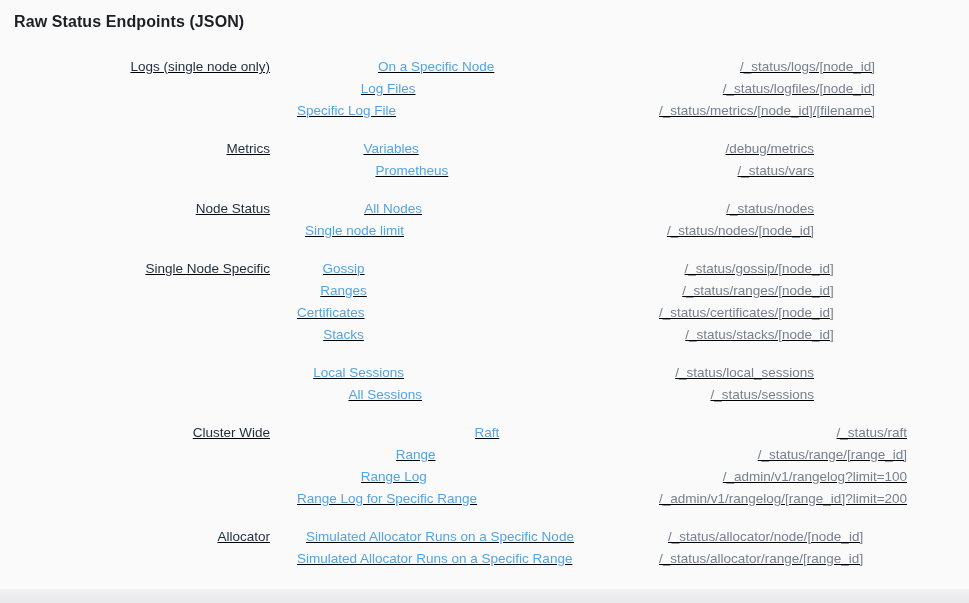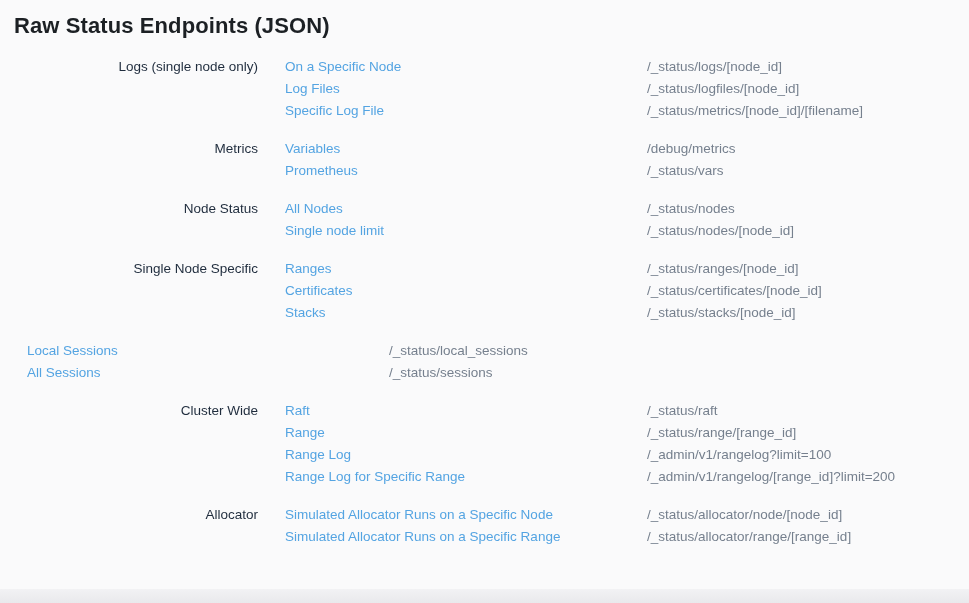--- a/index.html
+++ b/index.html
@@ -10,30 +10,31 @@
   }
   body {
     background: #fafafb;
     font-family: "Liberation Sans", sans-serif;
     position: relative;
   }
   .page-title {
     position: absolute;
     left: 14px;
     top: 13px;
-    font-size: 22px;
+    font-size: 16px;
     font-weight: 600;
     letter-spacing: 0.1px;
     color: #1c2024;
   }
   .endpoint-table {
     position: absolute;
-    left: 0;
+    left: 12px;
     top: 56px;
     width: 802px;
+    text-decoration: underline;
   }
   .group {
     display: flex;
     align-items: flex-start;
     margin-bottom: 16px;
   }
   .category {
     width: 258px;
     flex: 0 0 258px;
     text-align: right;
@@ -45,20 +46,21 @@
     display: flex;
     flex-direction: column;
     margin-left: 27px;
     flex: 1 1 auto;
   }
   .row {
     display: flex;
     height: 22px;
     line-height: 22px;
     align-items: baseline;
+    justify-content: flex-end;
   }
   .link {
     width: 352px;
     flex: 0 0 352px;
     font-size: 13.5px;
     line-height: 22px;
     color: #54a4e2;
     text-decoration: none;
     cursor: pointer;
     white-space: nowrap;
@@ -132,20 +134,24 @@
   <div class="row">
     <a class="link">Single node limit</a>
     <span class="url">/_status/nodes/[node_id]</span>
   </div>
 </div>
   </div>
 
   <div class="group">
     <div class="category">Single Node Specific</div>
     <div class="rows">
+  <div class="row">
+    <a class="link">Gossip</a>
+    <span class="url">/_status/gossip/[node_id]</span>
+  </div>
 
   <div class="row">
     <a class="link">Ranges</a>
     <span class="url">/_status/ranges/[node_id]</span>
   </div>
 
   <div class="row">
     <a class="link">Certificates</a>
     <span class="url">/_status/certificates/[node_id]</span>
   </div>

